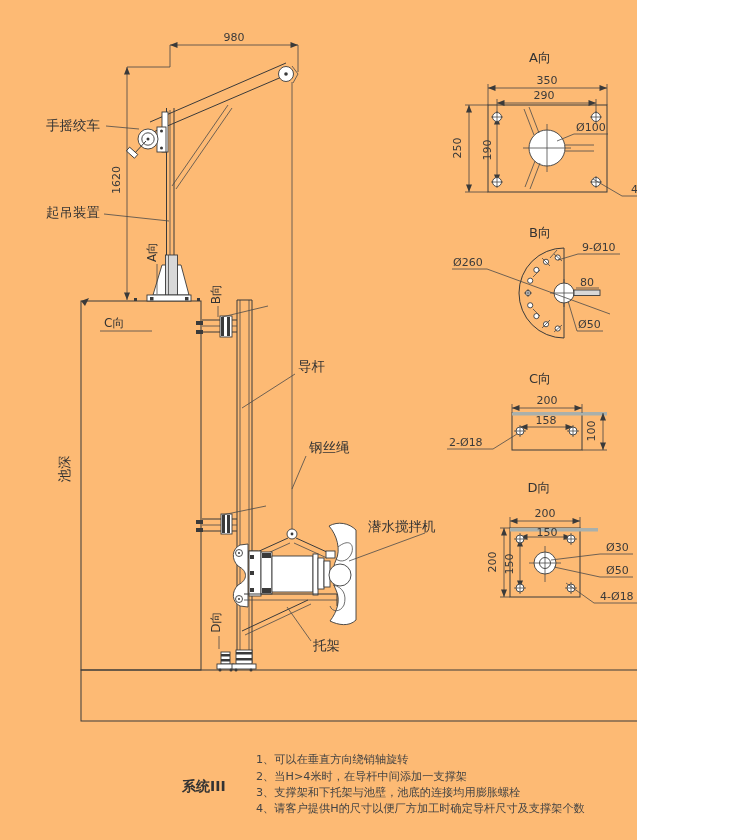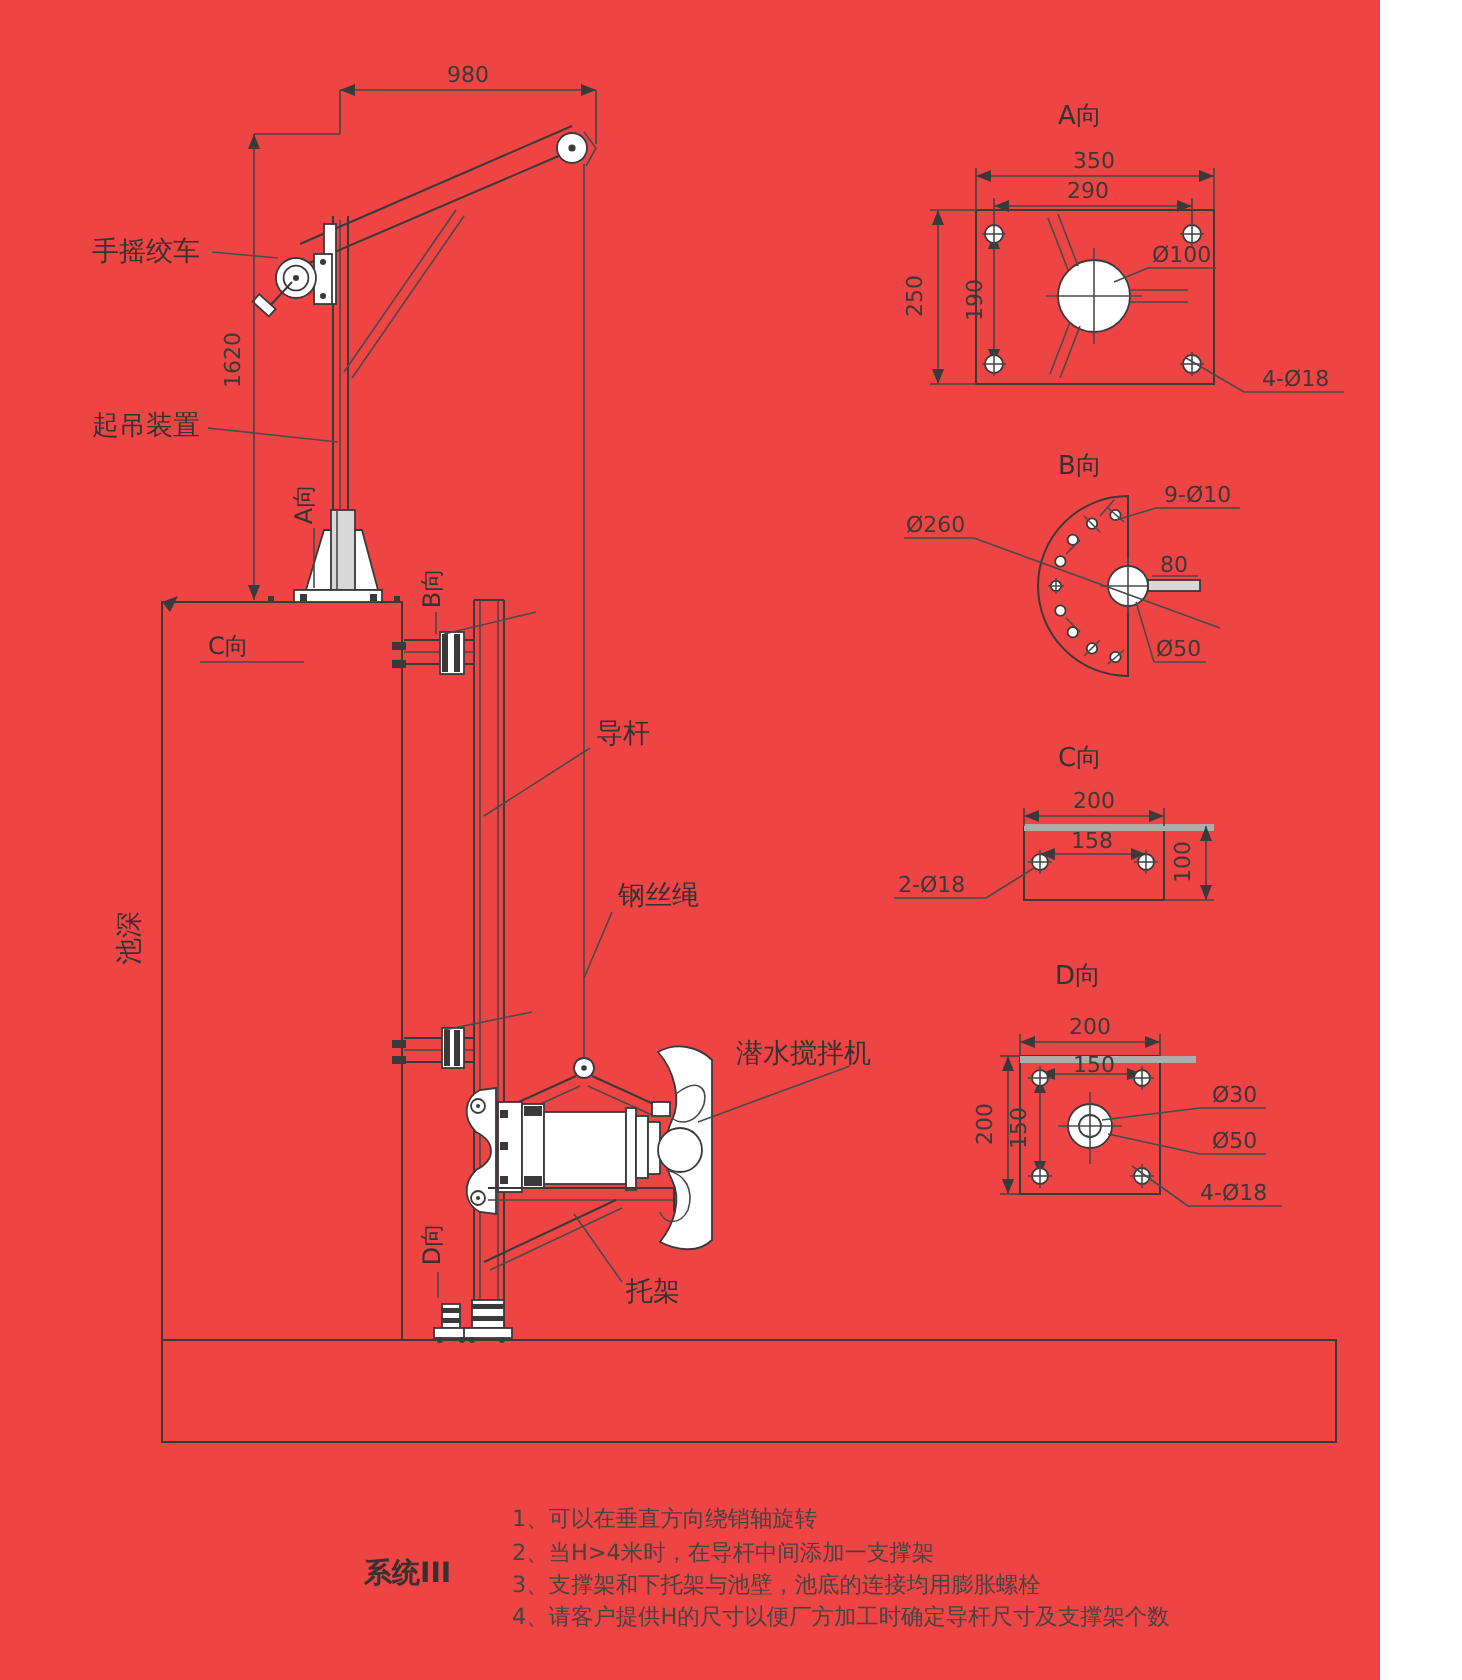--- a/index.html
+++ b/index.html
@@ -1,16 +1,16 @@
 <!DOCTYPE html>
 <html><head>
 <meta charset="utf-8">
 <style>
   html,body{margin:0;padding:0;background:#fff;}
-  #stage{position:relative;width:690px;height:840px;background:#ef4444;overflow:hidden;}
+  #stage{position:relative;width:637px;height:840px;background:#fdba74;overflow:hidden;}
   svg{position:absolute;left:0;top:0;}
   .t{font-family:"DejaVu Sans","Liberation Sans",sans-serif;fill:#333;}
   .cn{font-size:13.5px;}
   .cns{font-size:12px;}
   .dim{font-size:11px;fill:#3a3a3a;}
   .ttl{font-size:13px;}
   .note{font-size:11.2px;fill:#444;}
   .sys{font-size:14px;font-weight:bold;fill:#333;}
   .ln{stroke:#3a3a3a;stroke-width:1;fill:none;}
   .lnt{stroke:#4a4a4a;stroke-width:0.8;fill:none;}

